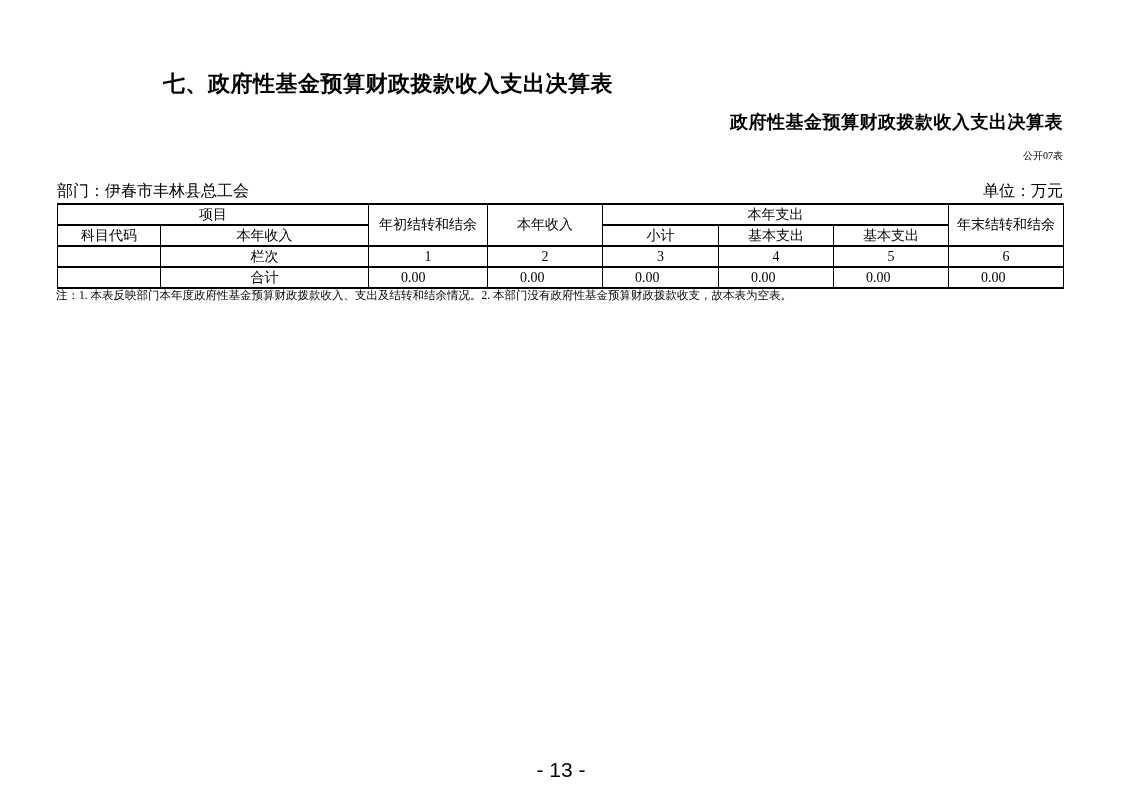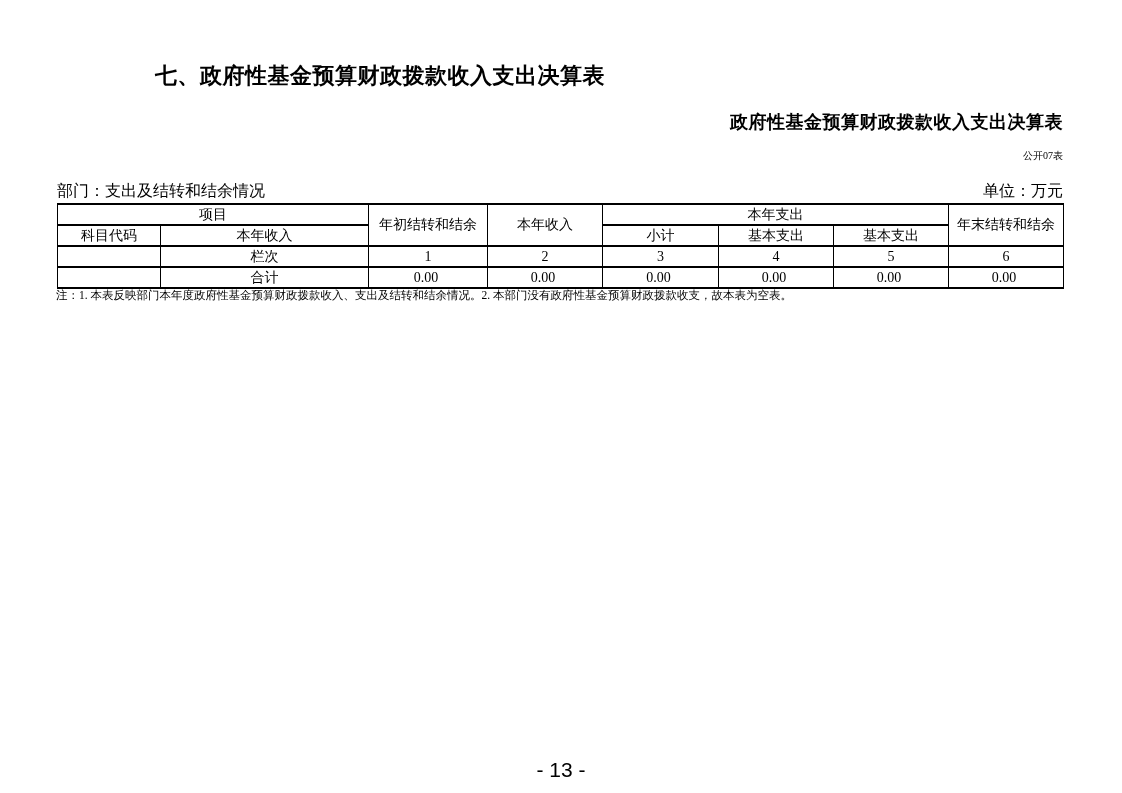--- a/index.html
+++ b/index.html
@@ -13,21 +13,21 @@
     height: 793px;
     background: #ffffff;
     color: #000000;
     font-family: "Liberation Serif", serif;
     overflow: hidden;
   }
   .section-heading {
     position: absolute;
     left: 155px;
     top: 63px;
-    margin: 0;
+    margin: 8px;
     font-family: "Liberation Sans", sans-serif;
     font-size: 22px;
     line-height: 26px;
     font-weight: bold;
     letter-spacing: 0.5px;
     white-space: nowrap;
   }
   .table-title {
     position: absolute;
     left: 57px;
@@ -73,22 +73,23 @@
     border-top: 2px solid #000000;
     border-bottom: 2px solid #000000;
     height: 19px;
     padding: 0;
     text-align: center;
     vertical-align: middle;
     overflow: hidden;
     white-space: nowrap;
   }
   table.fund-table td.num {
-    text-align: center;
+    text-align: left;
     padding-right: 4px;
+    padding-left: 32px;
   }
   .notes {
     position: absolute;
     left: 56px;
     top: 290px;
     display: flex;
     align-items: flex-start;
     font-size: 11.5px;
     line-height: 11.5px;
   }
@@ -115,21 +116,21 @@
 
 <div class="page">
 
   <h1 class="section-heading">七、政府性基金预算财政拨款收入支出决算表</h1>
 
   <div class="table-title">政府性基金预算财政拨款收入支出决算表</div>
 
   <div class="table-code">公开07表</div>
 
   <div class="meta-row">
-    <span>部门：支出及结转和结余情况</span>
+    <span>部门：伊春市丰林县总工会</span>
     <span>单位：万元</span>
   </div>
 
   <table class="fund-table">
     <colgroup>
       <col style="width:103px">
       <col style="width:208px">
       <col style="width:119px">
       <col style="width:115px">
       <col style="width:116px">

